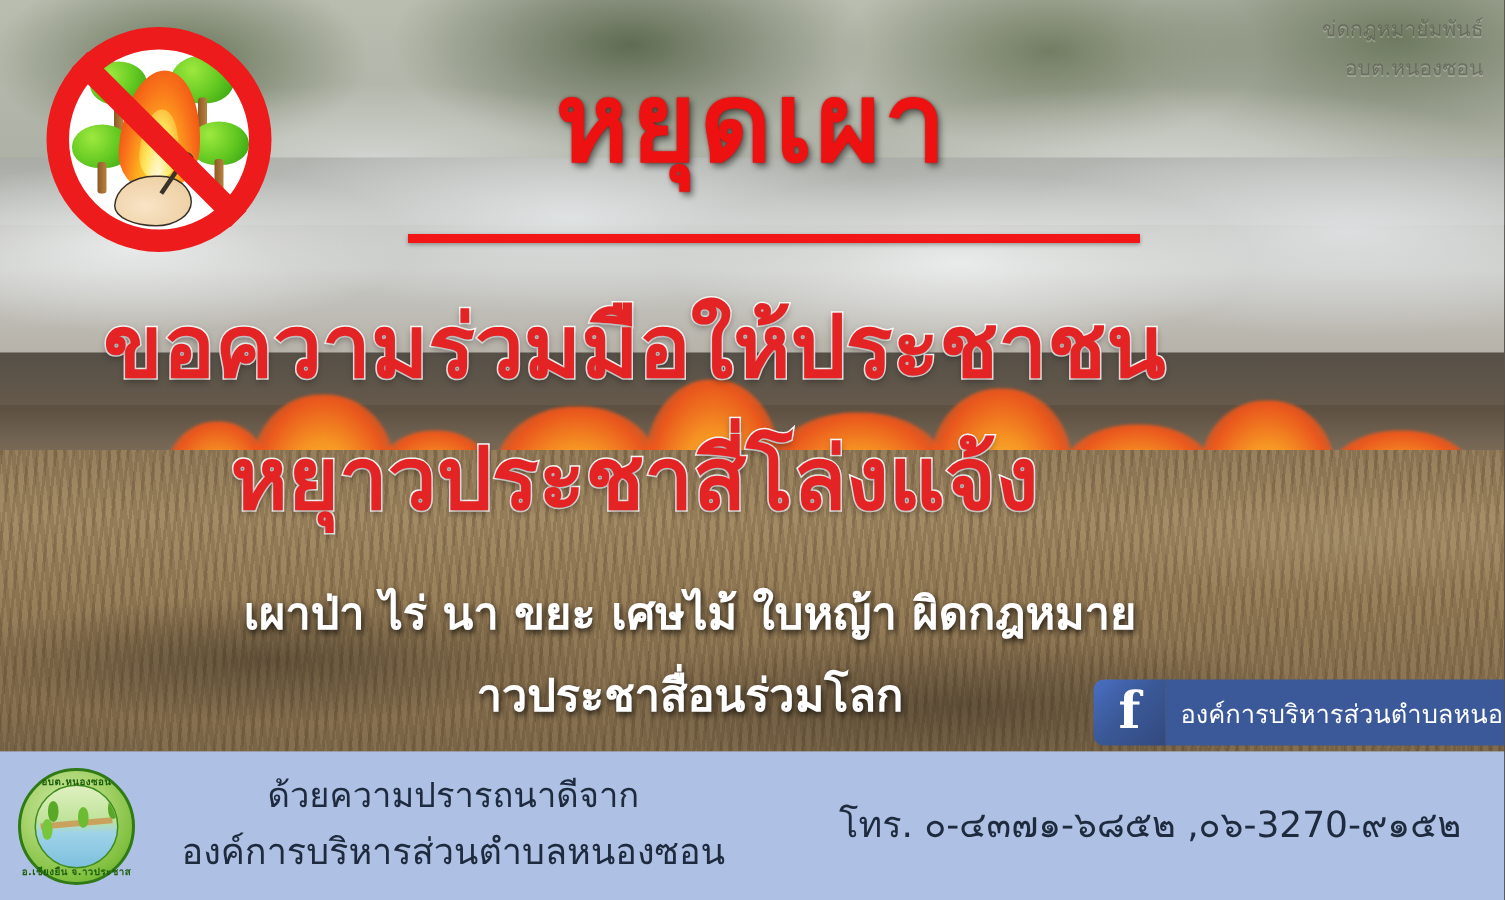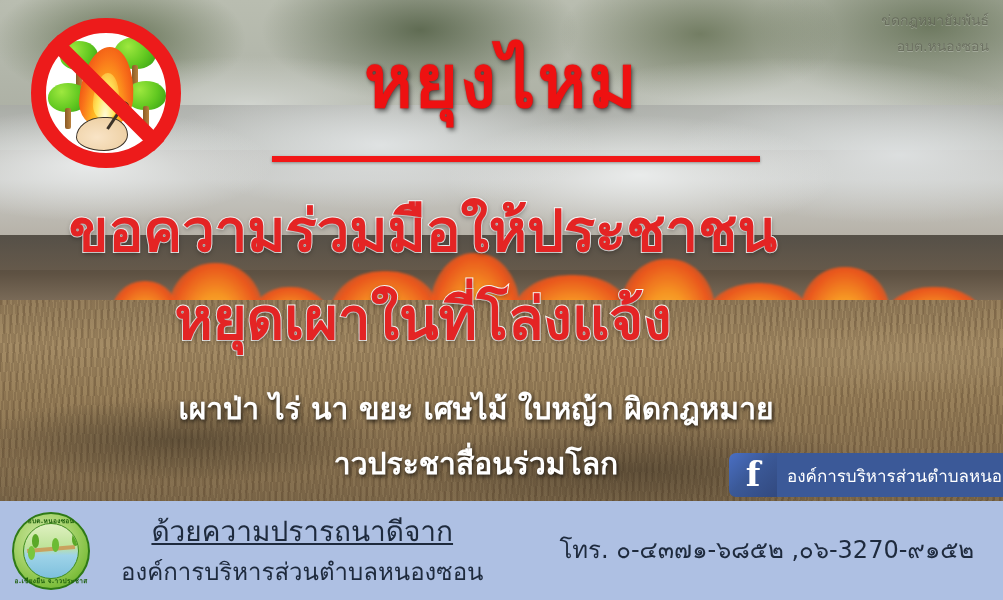--- a/index.html
+++ b/index.html
@@ -152,21 +152,21 @@
     position:absolute;left:0;width:846px;text-align:center;
     font-size:58px;font-weight:bold;color:#e42424;
     -webkit-text-stroke:2px #ffffff;
     paint-order:stroke fill;
     text-shadow:0 2px 5px rgba(0,0,0,.35);
   }
   .big1{top:184px;}
   .big2{top:272px;}
 
   .sub1,.sub2{
-    position:absolute;left:16px;width:920px;text-align:center;
+    position:absolute;left:0;width:920px;text-align:center;
     font-size:30px;color:#ffffff;font-weight:600;
     text-shadow:1px 2px 4px rgba(0,0,0,.75);
   }
   .sub1{top:385px;}
   .sub2{top:440px;}
 
   
   .fb{position:absolute;left:729px;top:453px;height:44px;display:flex;align-items:stretch;}
   .fb-icon{
     width:48px;height:44px;background:linear-gradient(135deg,#4a6fc4 0%,#3b5998 46%,#32497f 100%);
@@ -211,21 +211,21 @@
   }
   .seal .txt-top,.seal .txt-bot{
     position:absolute;left:0;width:100%;text-align:center;
     font-size:6.5px;color:#1d5e0c;font-weight:bold;letter-spacing:.3px;
   }
   .seal .txt-top{top:4px;}
   .seal .txt-bot{bottom:4px;}
 
   .bcol{flex:1 1 0;text-align:center;color:#1e2a3d;}
   .bcol .l1,.bcol .l2{white-space:nowrap;}
-  .bcol .l1{font-size:28px;line-height:1.55;text-decoration:underline;}
+  .bcol .l1{font-size:23px;line-height:1.55;}
   .bcol .l2{font-size:24px;line-height:1.55;}
   .bleft{padding-right:40px;}
   .bright{padding-right:24px;}
 </style>
 </head>
 <body>
 
 <div id="poster">
 
   <div class="photo">
@@ -273,26 +273,26 @@
     </div>
     <div class="ring"></div>
     <div class="slash"></div>
   </div>
 
   <div class="kicker">
     <div>ข่ดกฎหมายัมพันธ์</div>
     <div>อบต.หนองซอน</div>
   </div>
 
-  <div class="headline">หยุงไหม</div>
+  <div class="headline">หยุดเผา</div>
 
   <div class="rule"></div>
 
   <div class="big1">ขอความร่วมมือให้ประชาชน</div>
-  <div class="big2">หยุดเผาในที่โล่งแจ้ง</div>
+  <div class="big2">หยุาวประชาสี่โล่งแจ้ง</div>
 
   <div class="sub1">เผาป่า ไร่ นา ขยะ เศษไม้ ใบหญ้า ผิดกฎหมาย</div>
   <div class="sub2">าวประชาสื่อนร่วมโลก</div>
 
   <div class="fb">
     <div class="fb-icon">
       <span>f</span>
     </div>
     <div class="fb-label">องค์การบริหารส่วนตำบลหนองซอน</div>
   </div>

